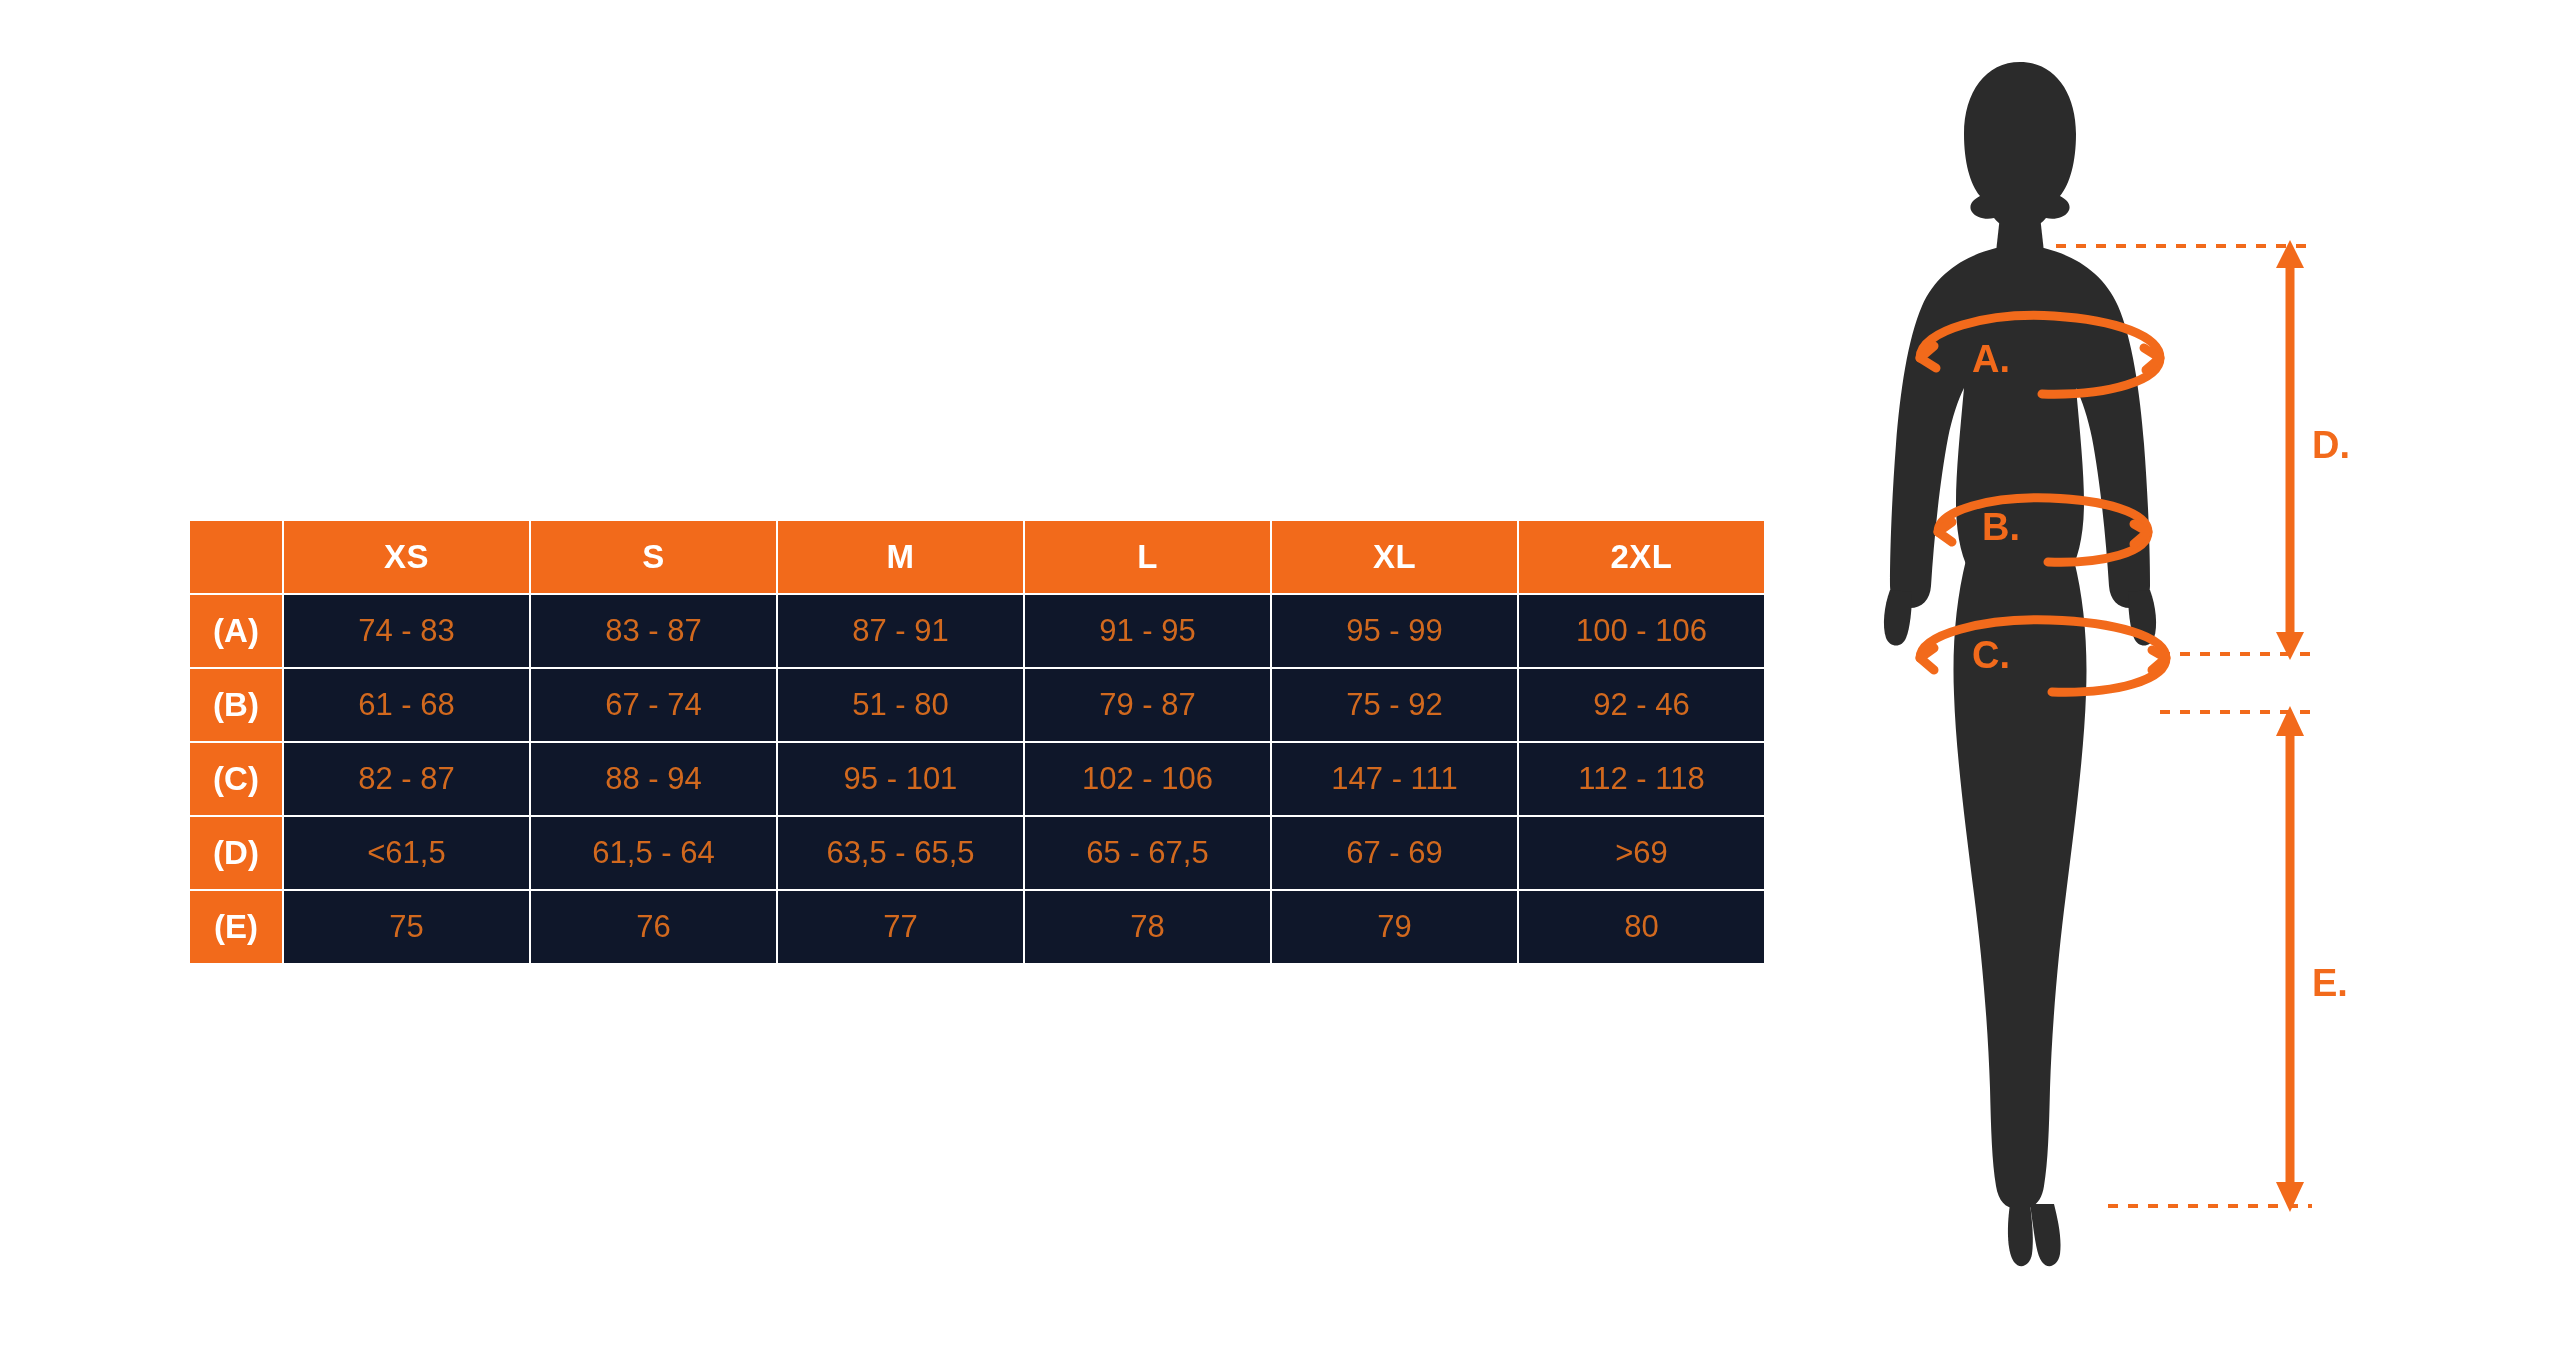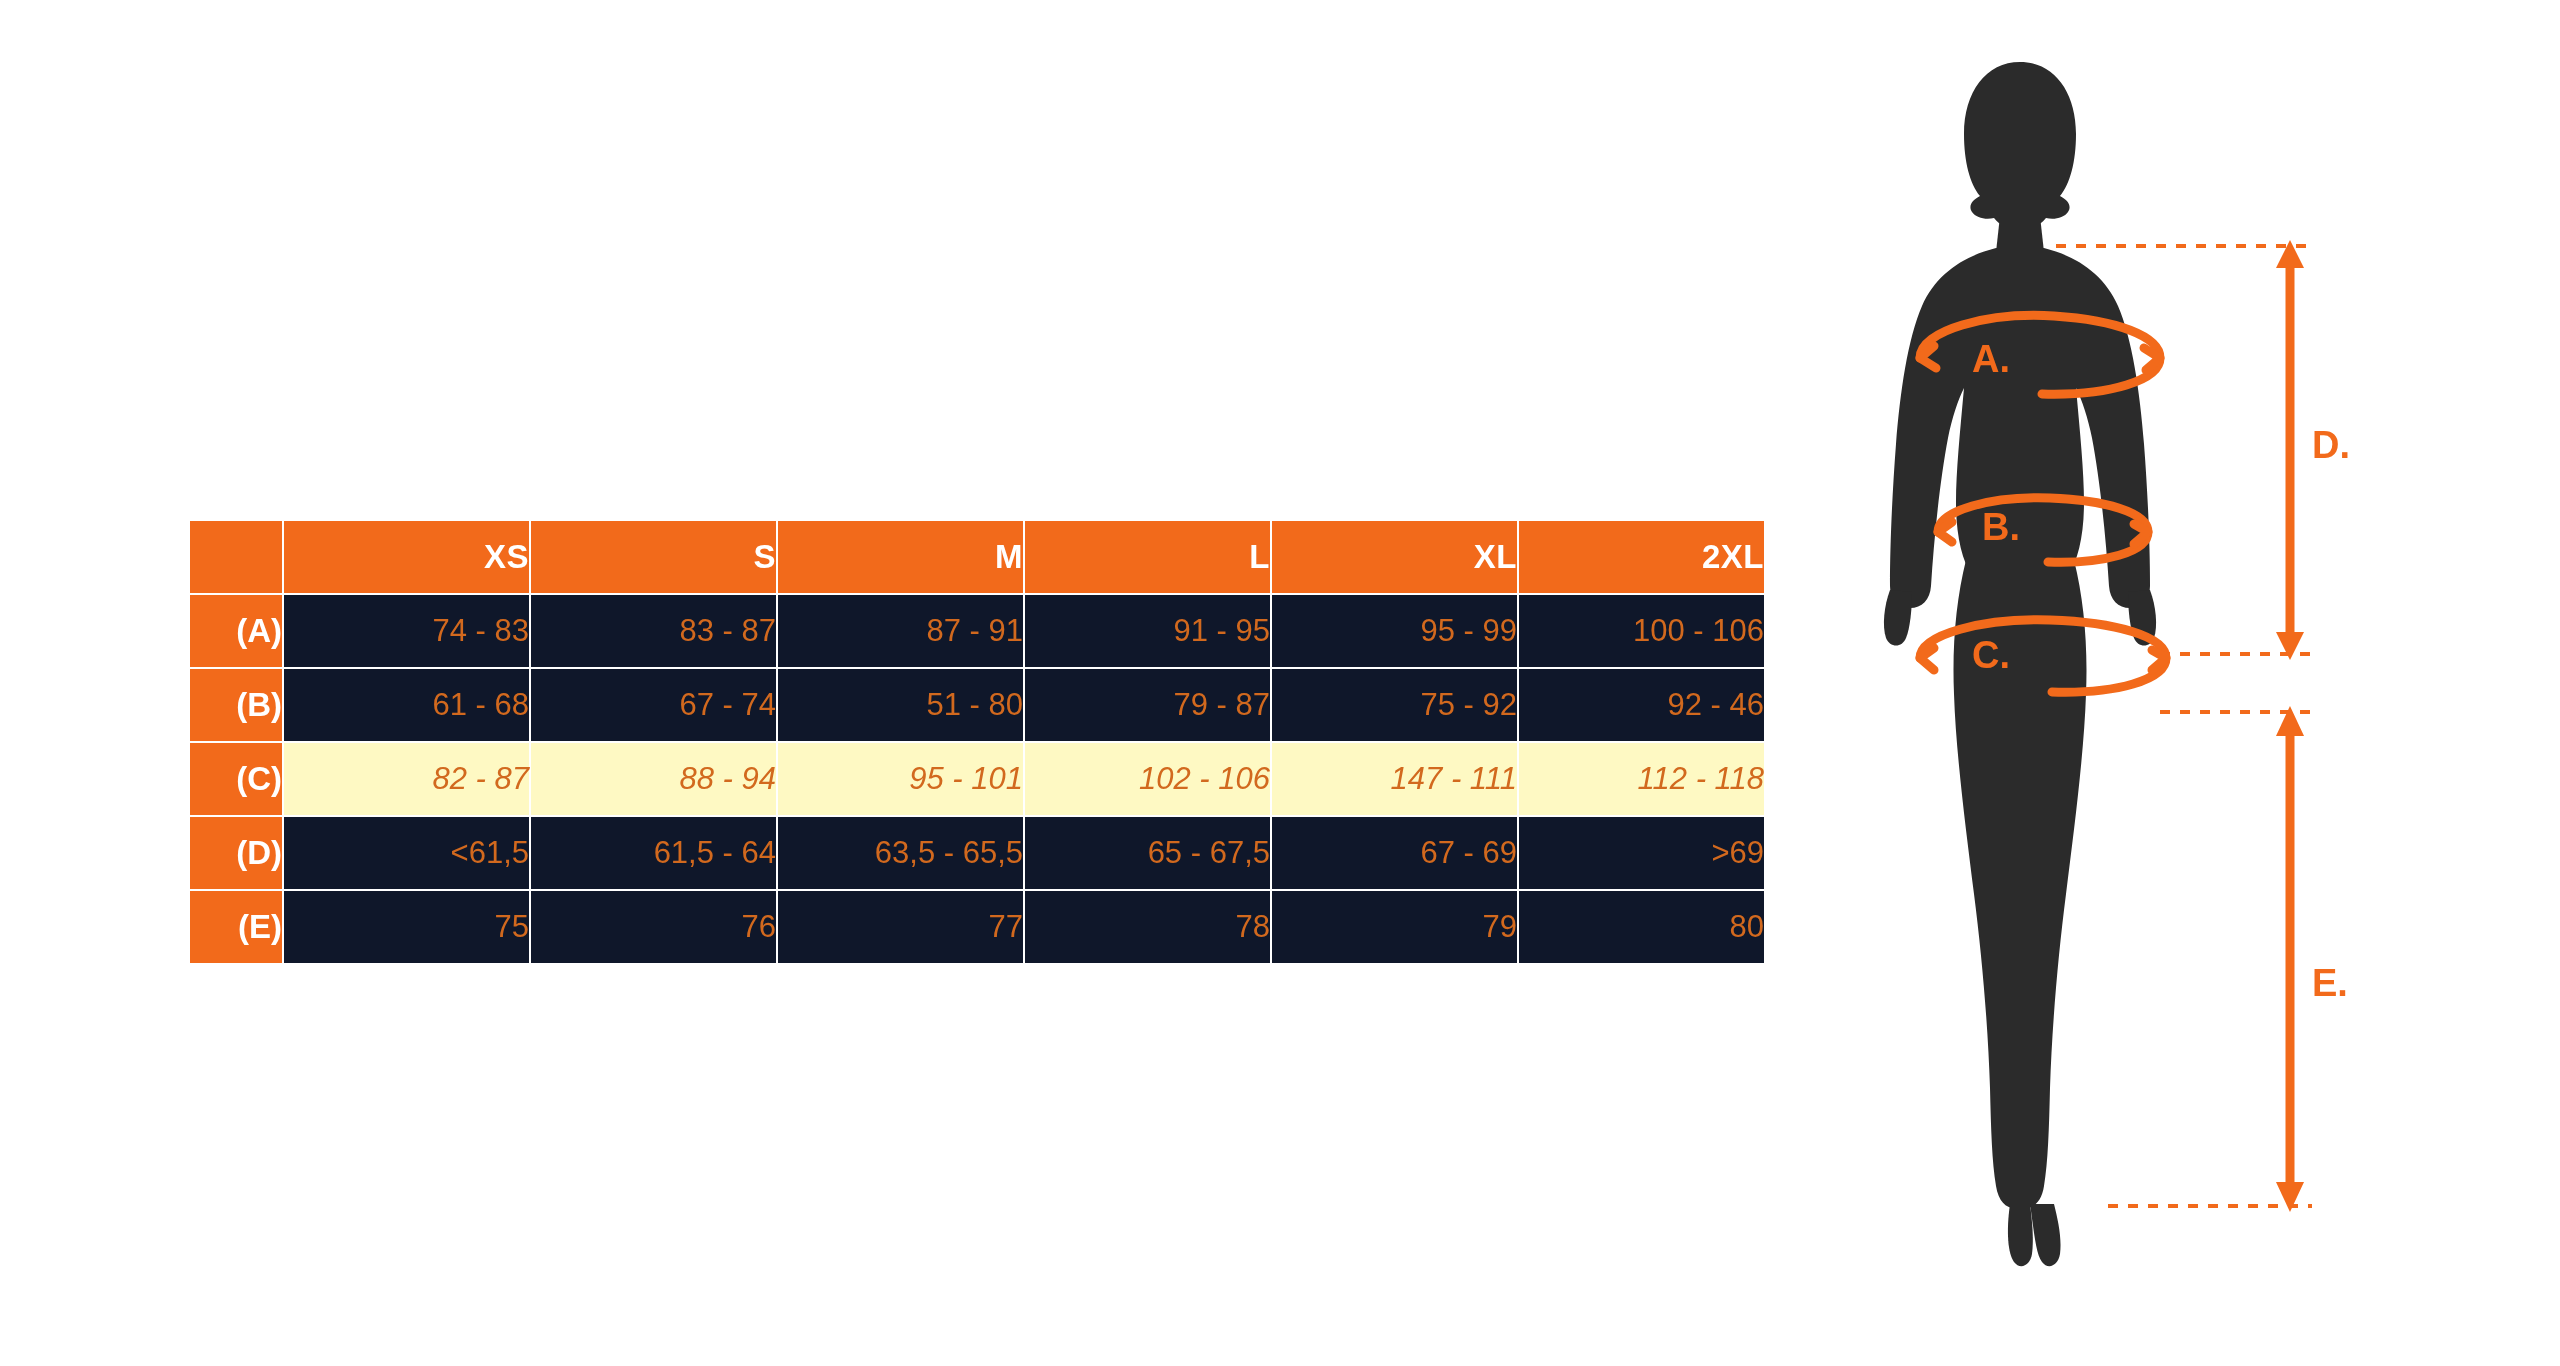--- a/index.html
+++ b/index.html
@@ -30,21 +30,21 @@
   }
   table.size-table {
     border-collapse: collapse;
     width: 1578px;
     table-layout: fixed;
   }
   table.size-table td, table.size-table th {
     border: 2px solid #ffffff;
     padding: 0;
     height: 72px;
-    text-align: right;
+    text-align: center;
     vertical-align: middle;
   }
   .corner-cell {
     background: #f26a1b;
     width: 92px;
   }
   th.head-cell {
     background: #f26a1b;
     color: #ffffff;
     font-size: 33px;
@@ -58,22 +58,21 @@
     font-weight: bold;
     width: 92px;
   }
   td.data-cell {
     background: #0f172a;
     color: #d2691e;
     font-size: 31px;
     border: 2px solid #d9d9d9;
   }
   td.data-cell.alt {
-    background: #fef9c3;
-    font-style: italic;
+    background: #0f172a;
   }
   table.size-table tr:first-child th.head-cell,
   table.size-table tr:first-child td.corner-cell {
     border-color: #ffffff;
   }
 
   
   .figure-area {
     position: absolute;
     left: 1860px;

